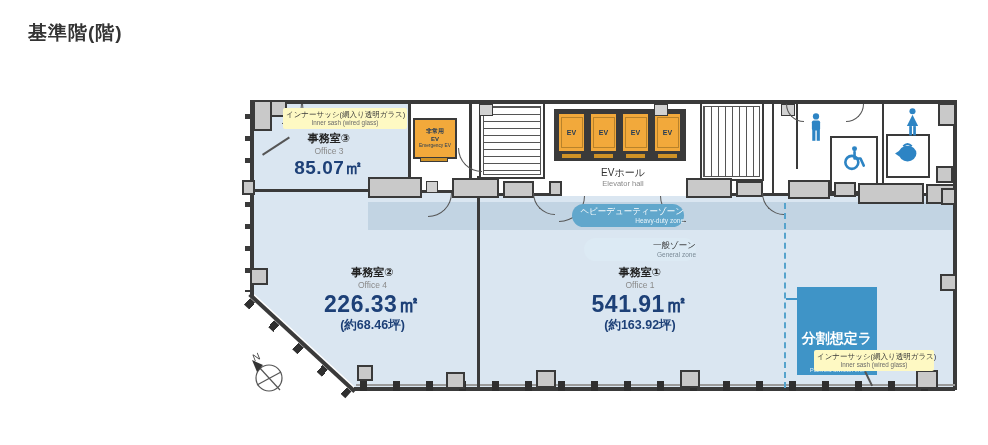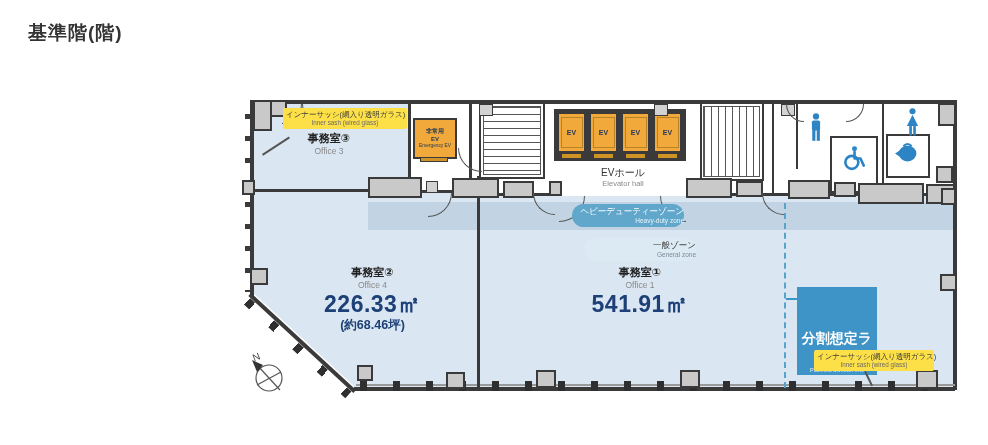--- a/index.html
+++ b/index.html
@@ -21,21 +21,21 @@
   .off-area{font-size:23px;font-weight:bold;color:#1d4077;line-height:1.1;letter-spacing:.5px;}
   .off-area-sm{font-size:19px;}
   .off-tsubo{font-size:12.5px;font-weight:bold;color:#1d4077;line-height:1.35;}
   .pill{position:absolute;border-radius:12px;text-align:right;padding:2px 0;box-sizing:border-box;}
   .pill-heavy{background:#61a7cc;color:#fff;}
   .pill-heavy .pill-en{color:#eaf4fa;}
   .pill-gen{background:#dceaf4;color:#333;}
   .pill-gen .pill-en{color:#7a8a96;}
   .pill-jp{font-size:8.5px;line-height:1.3;}
   .pill-en{font-size:6.5px;line-height:1.15;}
-  .glabel{position:absolute;background:#fde047;text-align:center;padding:2px 3px;border-radius:2px;box-sizing:border-box;}
+  .glabel{position:absolute;background:#fef9c3;text-align:center;padding:2px 3px;border-radius:2px;box-sizing:border-box;}
   .glabel-jp{font-size:7.5px;color:#3a3a3a;line-height:1.35;white-space:nowrap;}
   .glabel-en{font-size:6.3px;color:#6a6a6a;line-height:1.1;}
   .divlabel{position:absolute;background:#3f94c7;color:#fff;text-align:center;padding:2px 0;}
   .divlabel-jp{font-size:14px;font-weight:bold;line-height:1.35;margin-top:40px;}
   .divlabel-en{font-size:6px;color:#dcedf8;line-height:1.1;}
   .evcar{position:absolute;background:#f2a93b;border:2px solid #3a3a3a;box-sizing:border-box;
          display:flex;align-items:center;justify-content:center;}
   .evcar .inner{border:1px solid #b8822a;width:80%;height:78%;display:flex;align-items:center;justify-content:center;
          font-size:7px;font-weight:bold;color:#233a55;}
   .evdoor{position:absolute;background:#cf9226;border:1px solid #3a3a3a;box-sizing:border-box;}
@@ -193,33 +193,35 @@
   <div class="arc arc-br" style="left:846px;top:104px;width:18px;height:18px;"></div>
   <div class="arc arc-br" style="left:282px;top:104px;width:20px;height:20px;"></div>
   <div class="arc arc-bl" style="left:302px;top:104px;width:20px;height:20px;"></div>
 
   <div class="dashline" style="left:784px;top:203px;height:185px;"></div>
   <div class="abs" style="left:786px;top:298px;width:12px;height:2px;background:#3f94c7;"></div>
 
   <div class="off-label" style="left:253px;top:132px;width:152px;">
     <div class="off-jp">事務室③</div>
     <div class="off-en">Office 3</div>
+    <div class="off-area off-area-sm">85.07㎡</div>
   </div>
 
   <div class="off-label" style="left:295px;top:266px;width:155px;">
     <div class="off-jp">事務室②</div>
     <div class="off-en">Office 4</div>
     <div class="off-area">226.33㎡</div>
     <div class="off-tsubo">(約68.46坪)</div>
   </div>
 
   <div class="off-label" style="left:560px;top:266px;width:160px;">
     <div class="off-jp">事務室①</div>
     <div class="off-en">Office 1</div>
     <div class="off-area">541.91㎡</div>
+    <div class="off-tsubo">(約163.92坪)</div>
   </div>
 
   <div class="pill pill-heavy" style="left:572px;top:204px;width:112px;">
     <div class="pill-jp">ヘビーデューティーゾーン</div>
     <div class="pill-en">Heavy-duty zone</div>
   </div>
   <div class="pill pill-gen" style="left:584px;top:238px;width:112px;">
     <div class="pill-jp">一般ゾーン</div>
     <div class="pill-en">General zone</div>
   </div>

